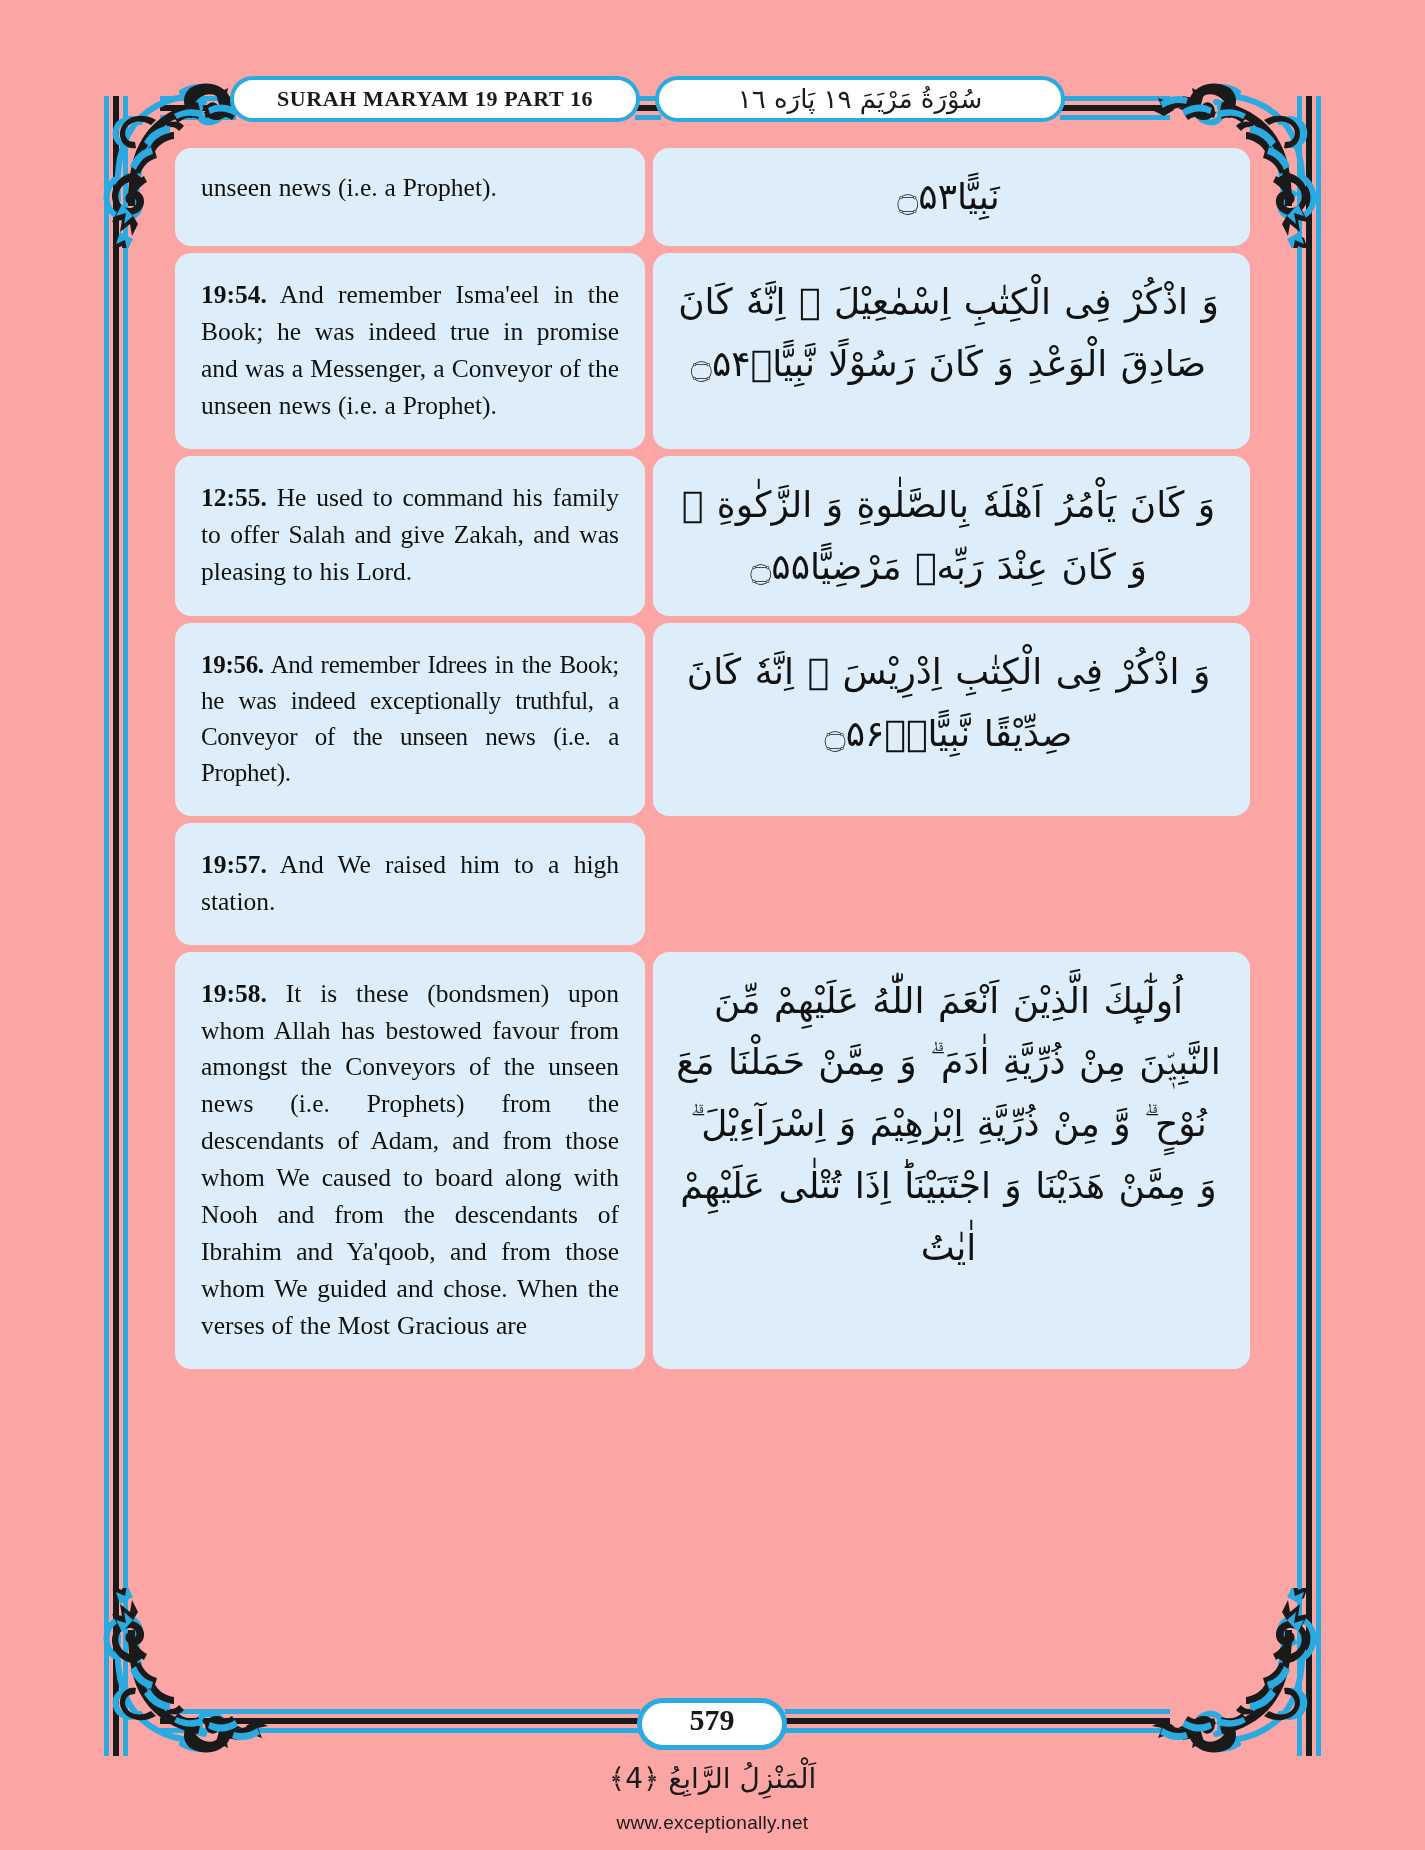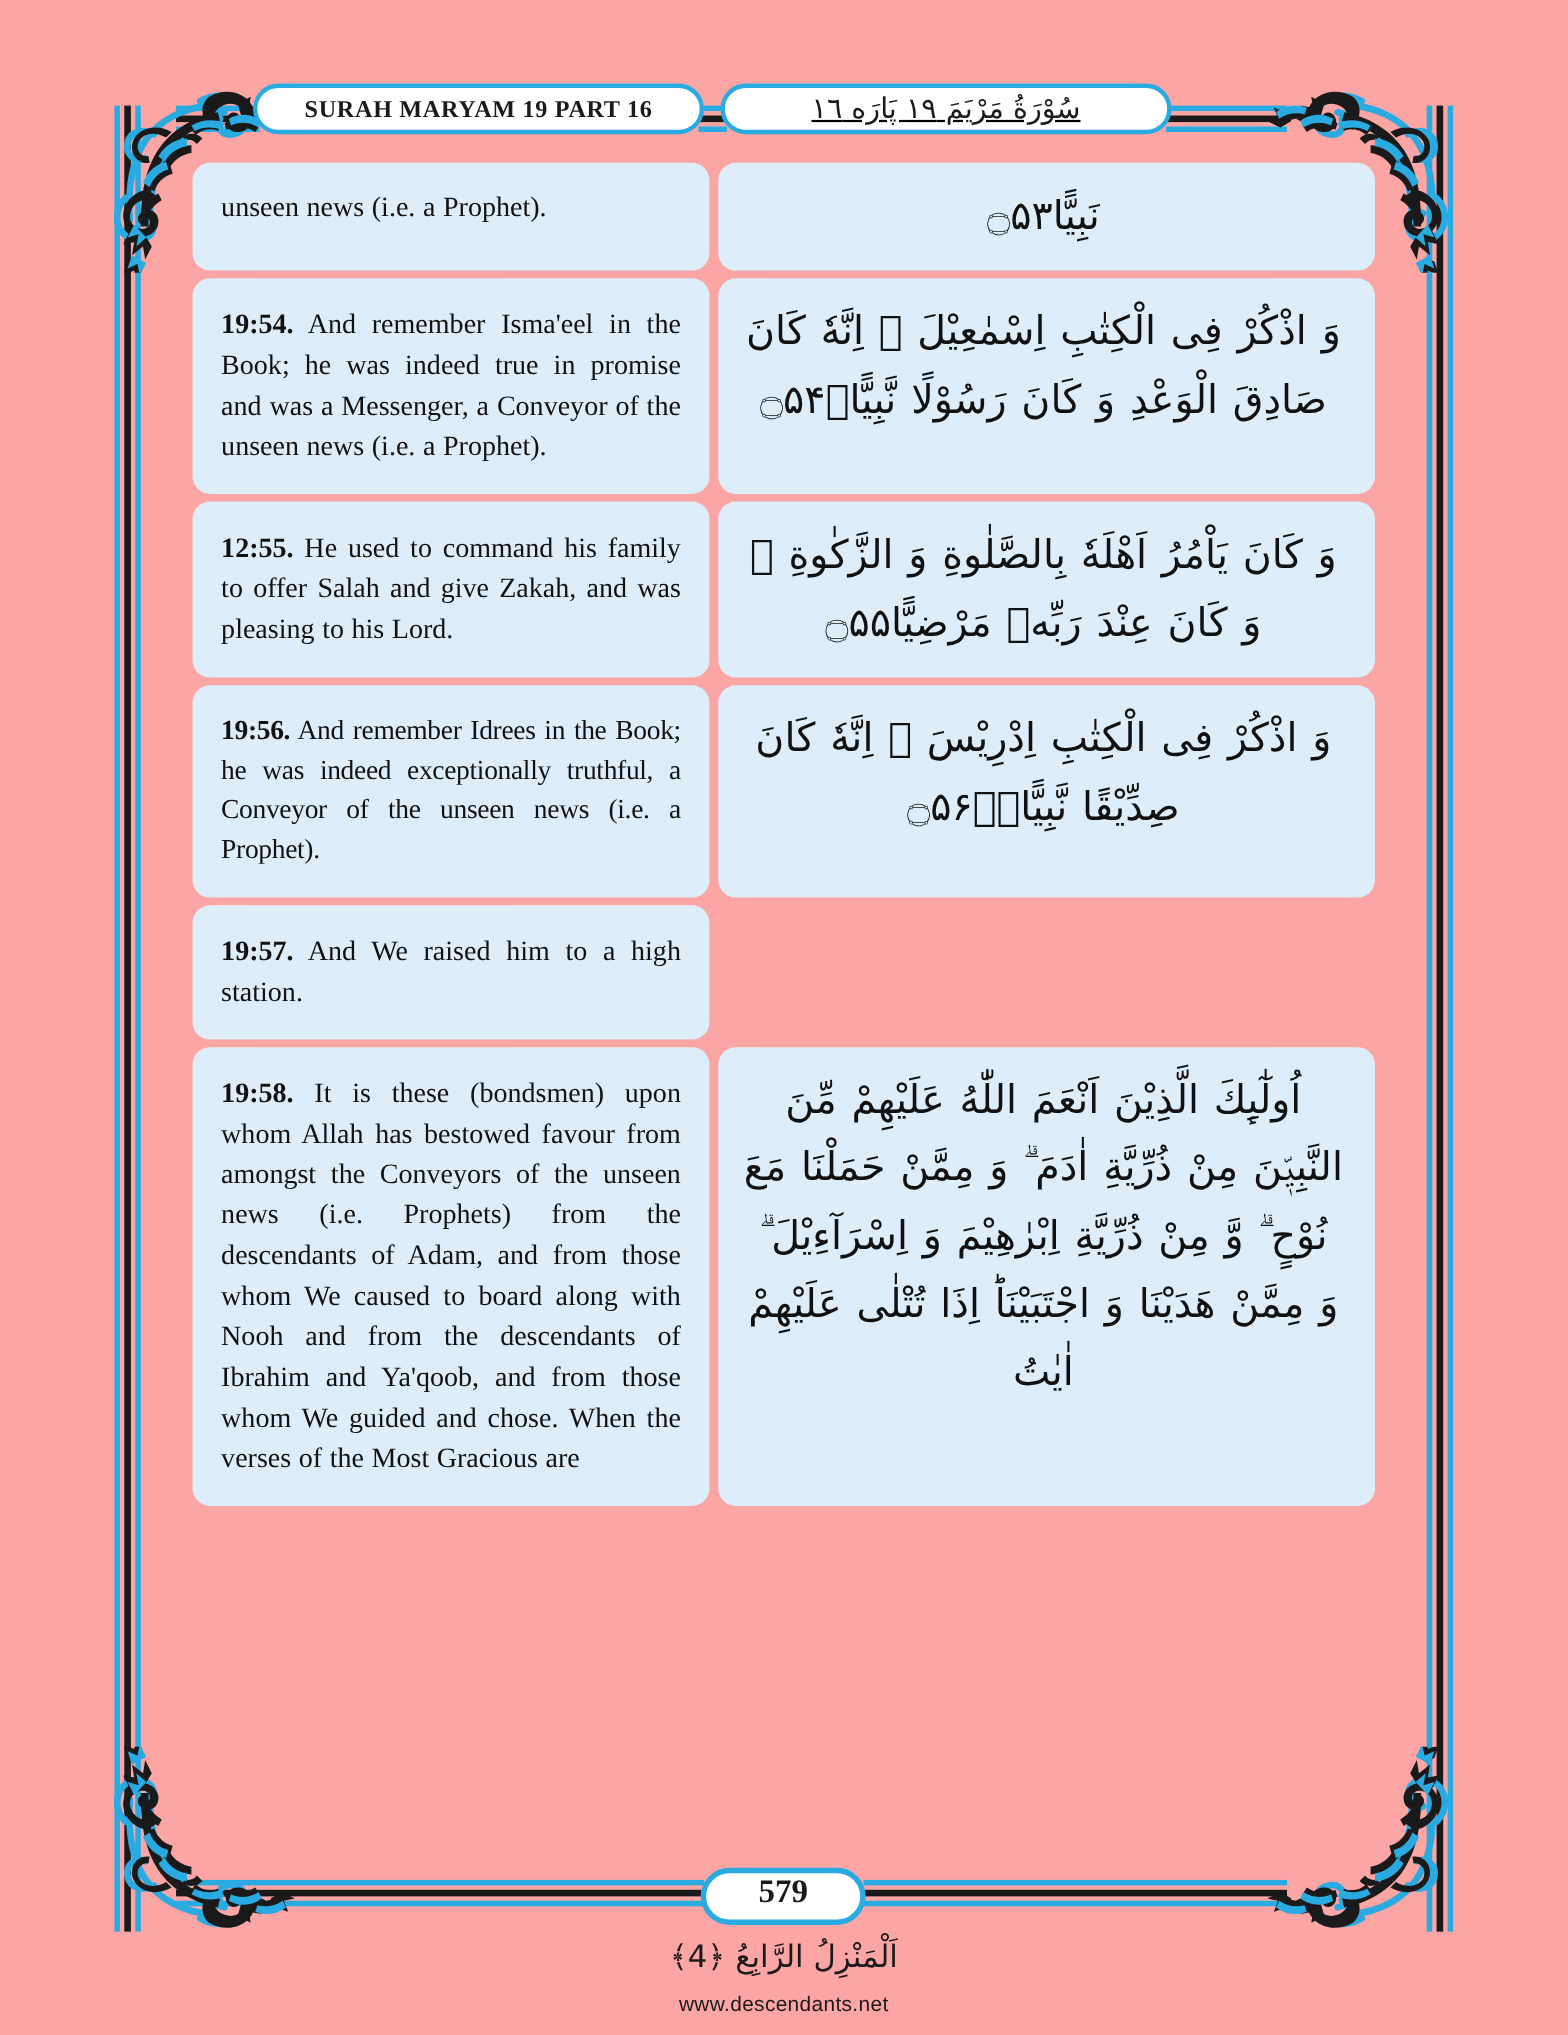--- a/index.html
+++ b/index.html
@@ -70,21 +70,20 @@
   }
   .header-pill-en {
     left: 230px;
     top: 76px;
     width: 410px;
   }
   .header-pill-ar {
     left: 655px;
     top: 76px;
     width: 410px;
-    text-decoration: underline;
   }
   .header-en-text {
     font-family: "Liberation Serif", serif;
     font-weight: bold;
     font-size: 22px;
     letter-spacing: 0.6px;
     color: #1a1a1a;
     white-space: nowrap;
   }
   .header-ar-text {
@@ -477,15 +476,15 @@
       </div>
     </div>
 
   </div>
 
   <div class="page-number-pill">
     <span class="page-number-text">579</span>
   </div>
 
   <div class="manzil-line">اَلْمَنْزِلُ الرَّابِعُ ﴿4﴾</div>
-  <div class="site-line">www.descendants.net</div>
+  <div class="site-line">www.exceptionally.net</div>
 
 </div>
 
 </body></html>

